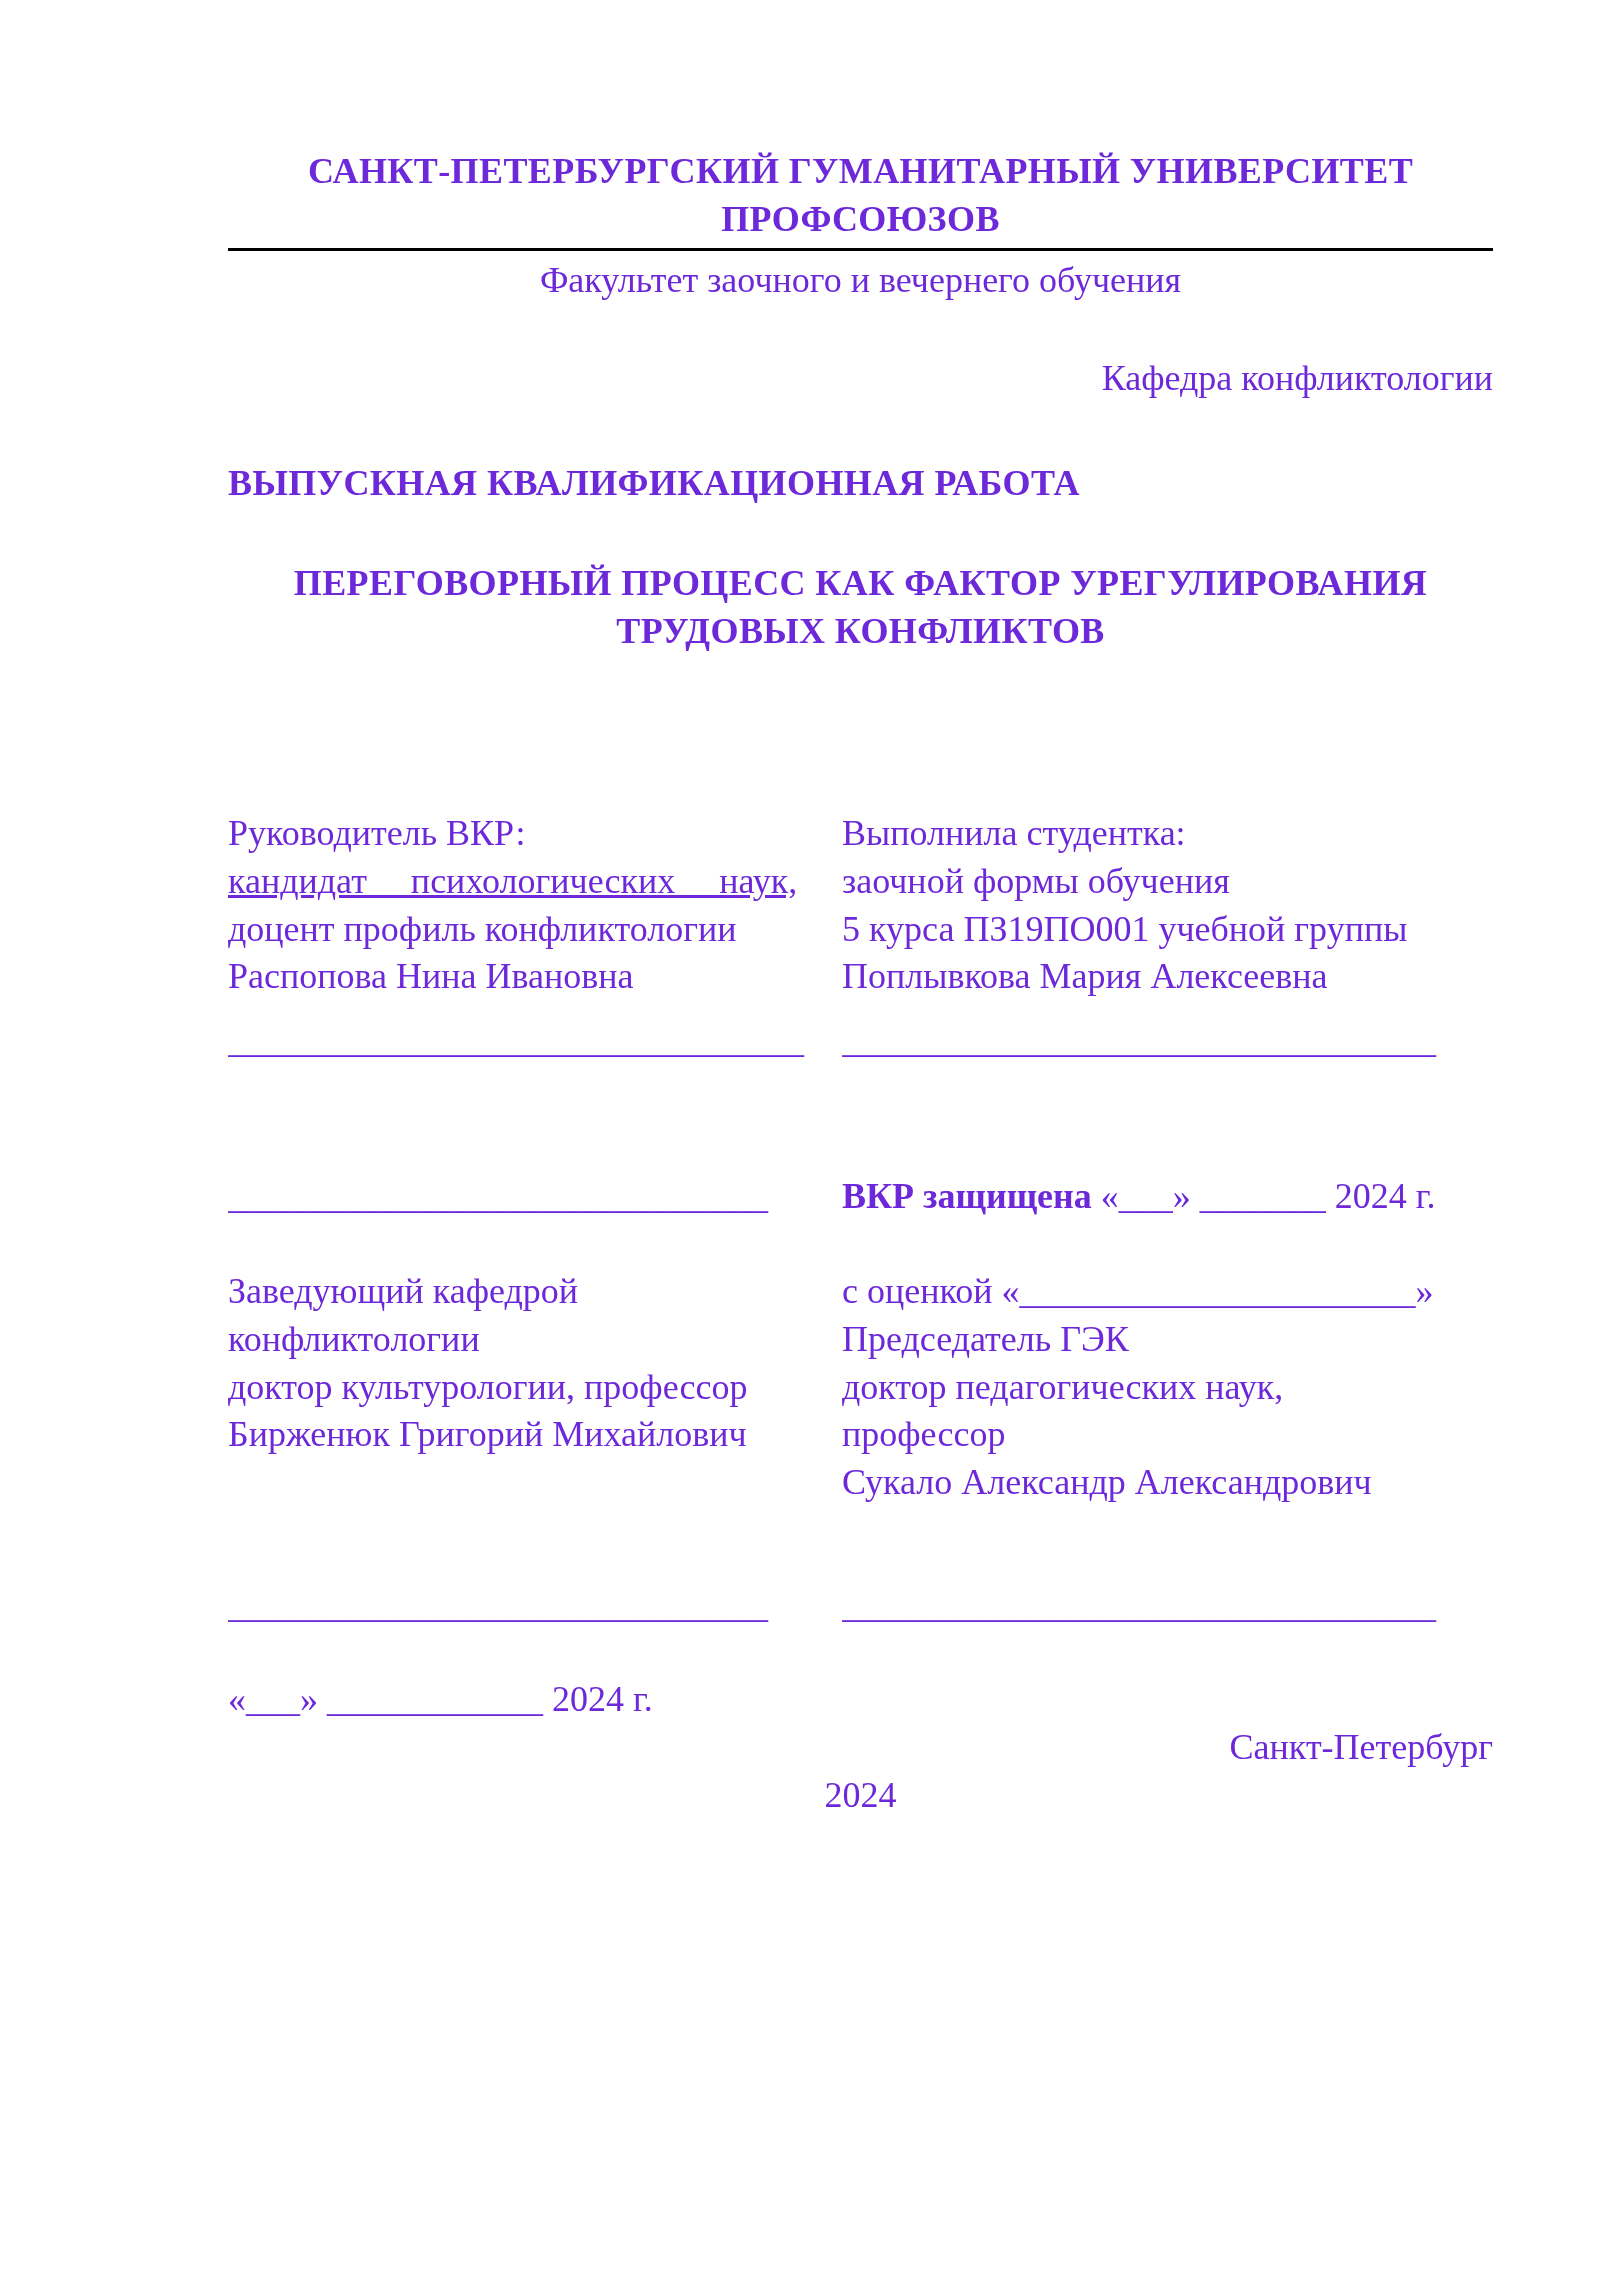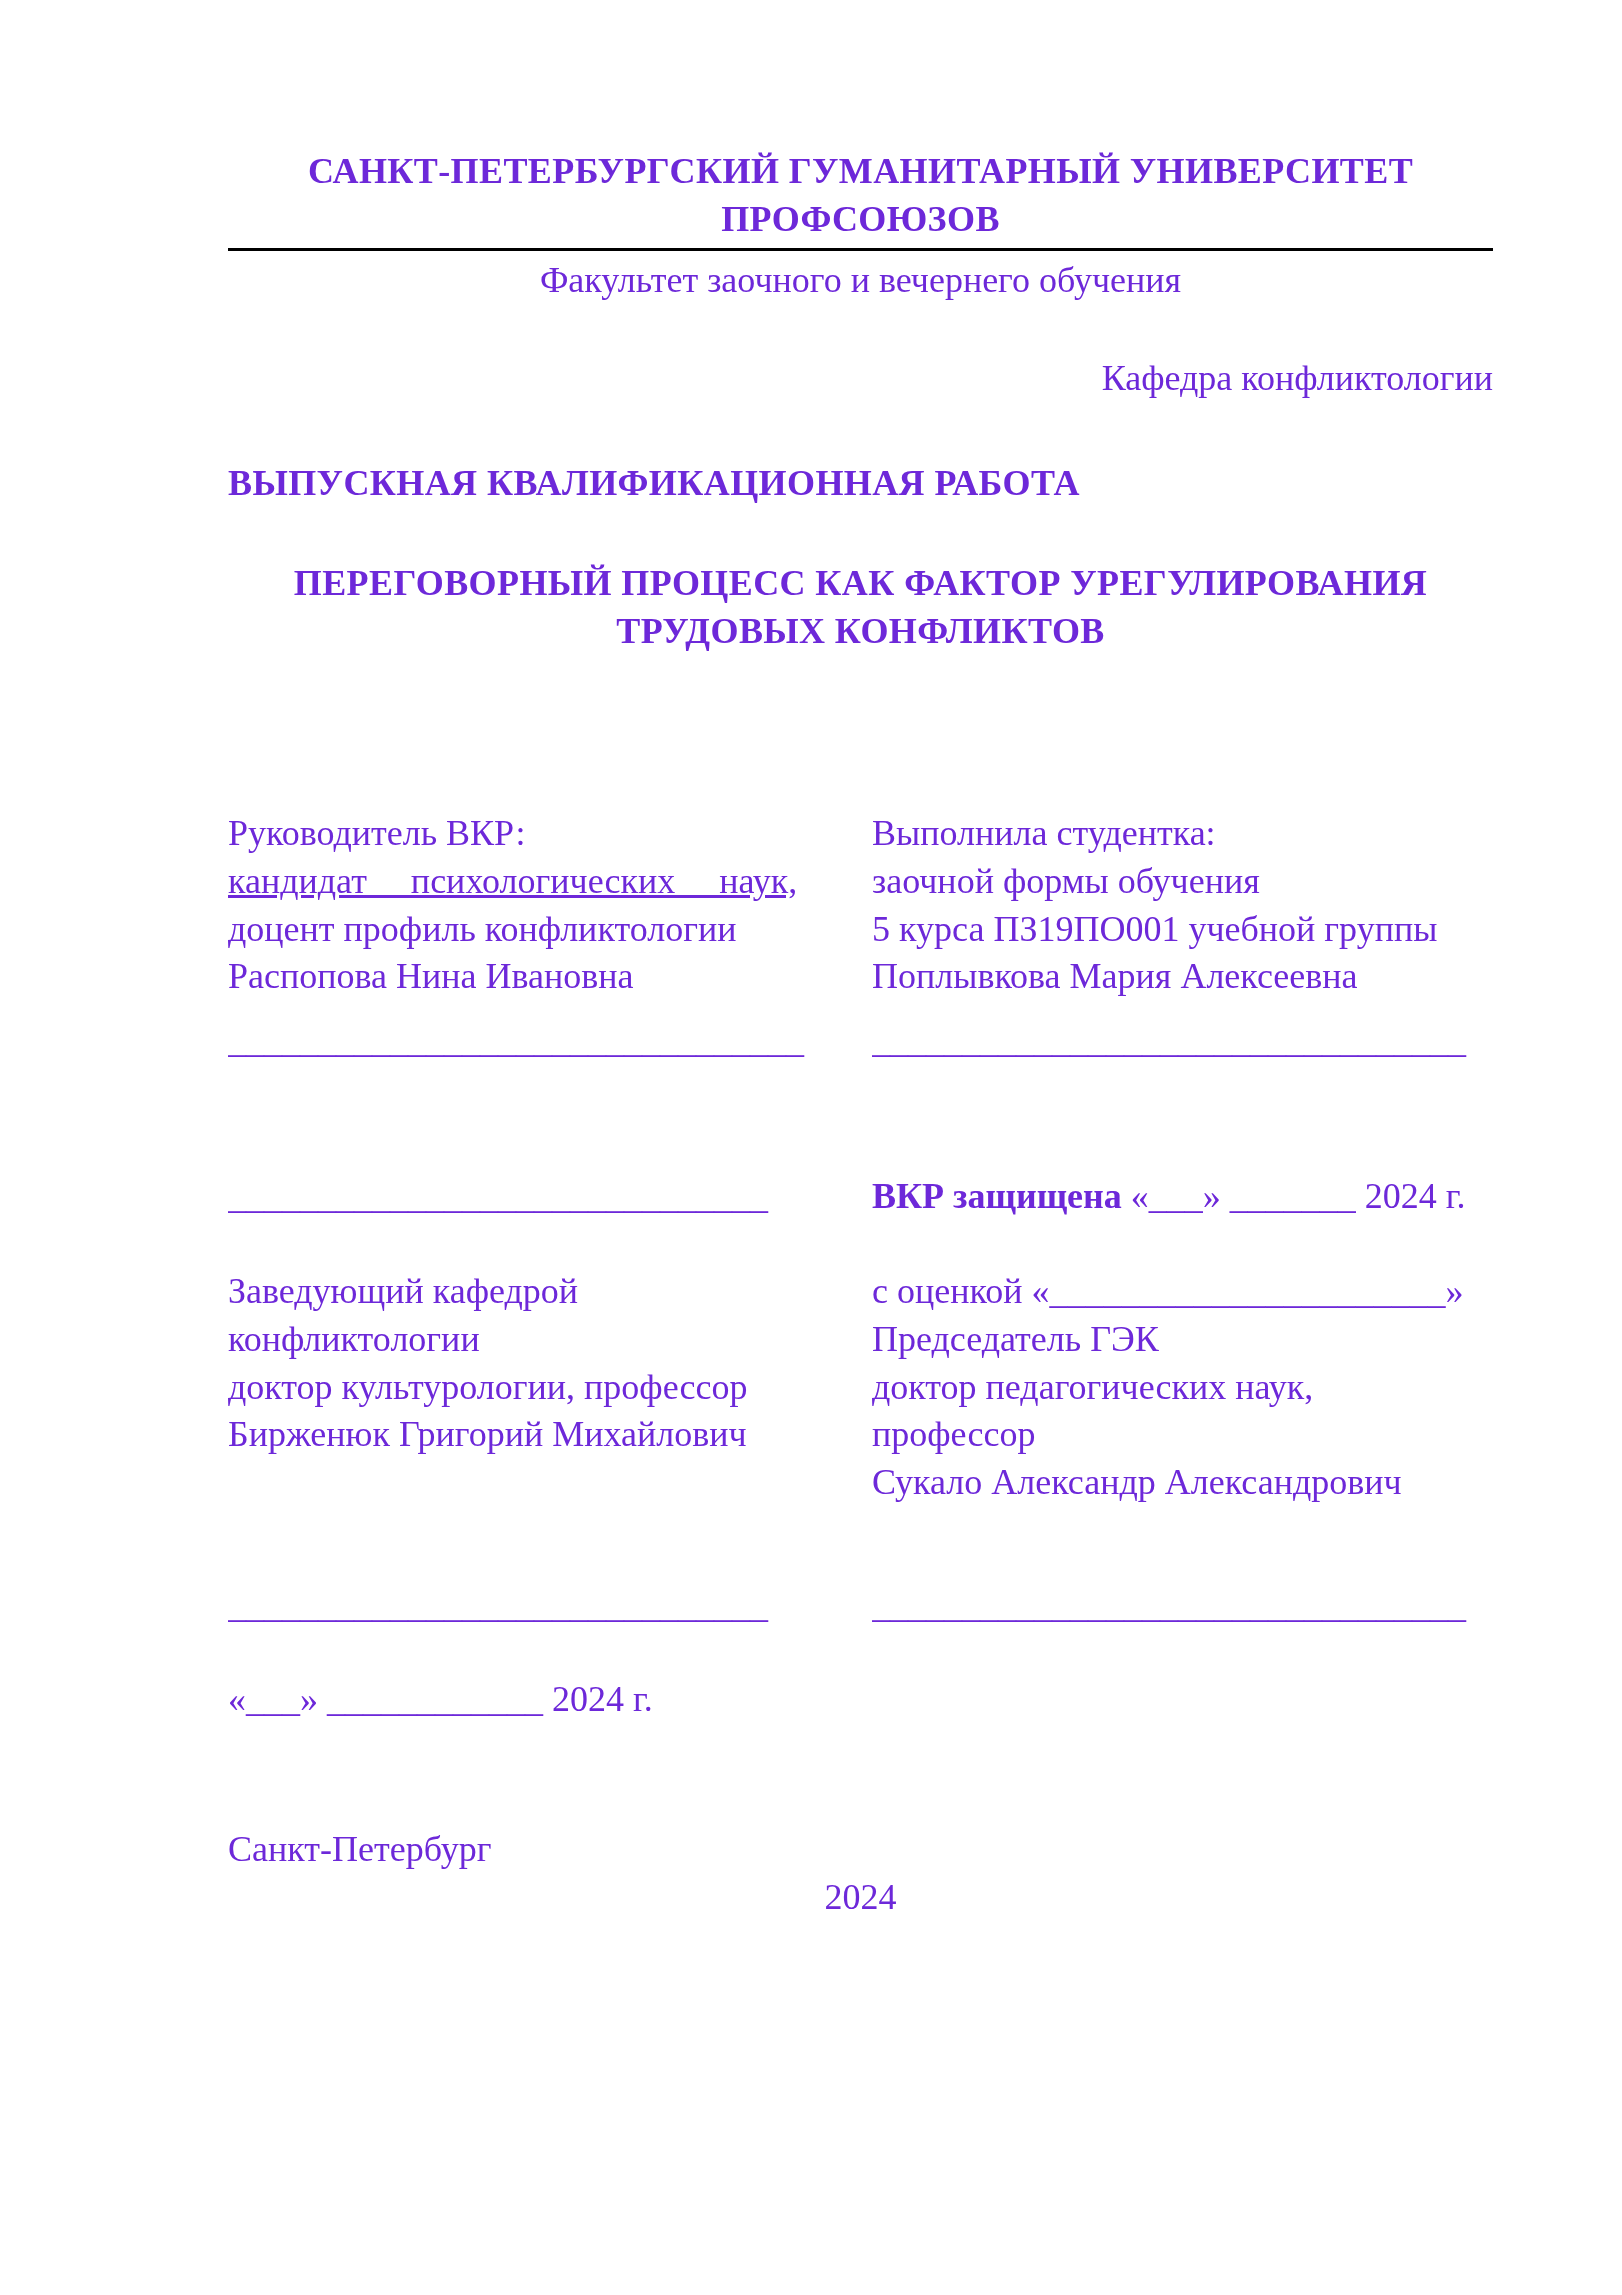--- a/index.html
+++ b/index.html
@@ -24,32 +24,32 @@
     letter-spacing: 0.4px;
   }
   .faculty { text-align: center; margin-top: 6px; }
   .department { text-align: right; margin-top: 50px; }
   .work-type { text-align: left; font-weight: bold; margin-top: 57px; letter-spacing: 0.4px; }
   .thesis-title { text-align: center; font-weight: bold; margin-top: 52px; letter-spacing: 0.4px; }
   .direction { text-align: center; margin-top: 50px; }
   .cols {
     display: grid;
     grid-template-columns: 601px 1fr;
-    column-gap: 43px;
+    column-gap: 13px;
     align-items: start;
   }
   .section-a { margin-top: 154px; }
   .defense-row { margin-top: 108px; }
   .section-b { margin-top: 47px; }
   .bottom-row { margin-top: 75px; }
   .sig-line { margin-top: 15.7px; white-space: nowrap; overflow: hidden; }
   .line0 { white-space: nowrap; overflow: hidden; }
   .justified-line { word-spacing: 35px; white-space: nowrap; overflow: hidden; text-decoration: underline; }
   .date-line { margin-top: 46px; }
-  .city { text-align: left; margin-top: 102px; }
+  .city { text-align: right; }
   .year { text-align: center; }
 </style>
 </head>
 <body>
 
 <div class="page">
 
   <div class="university">САНКТ-ПЕТЕРБУРГСКИЙ ГУМАНИТАРНЫЙ УНИВЕРСИТЕТ ПРОФСОЮЗОВ</div>
   <div class="faculty">Факультет заочного и вечернего обучения</div>
   <div class="department">Кафедра конфликтологии</div>

